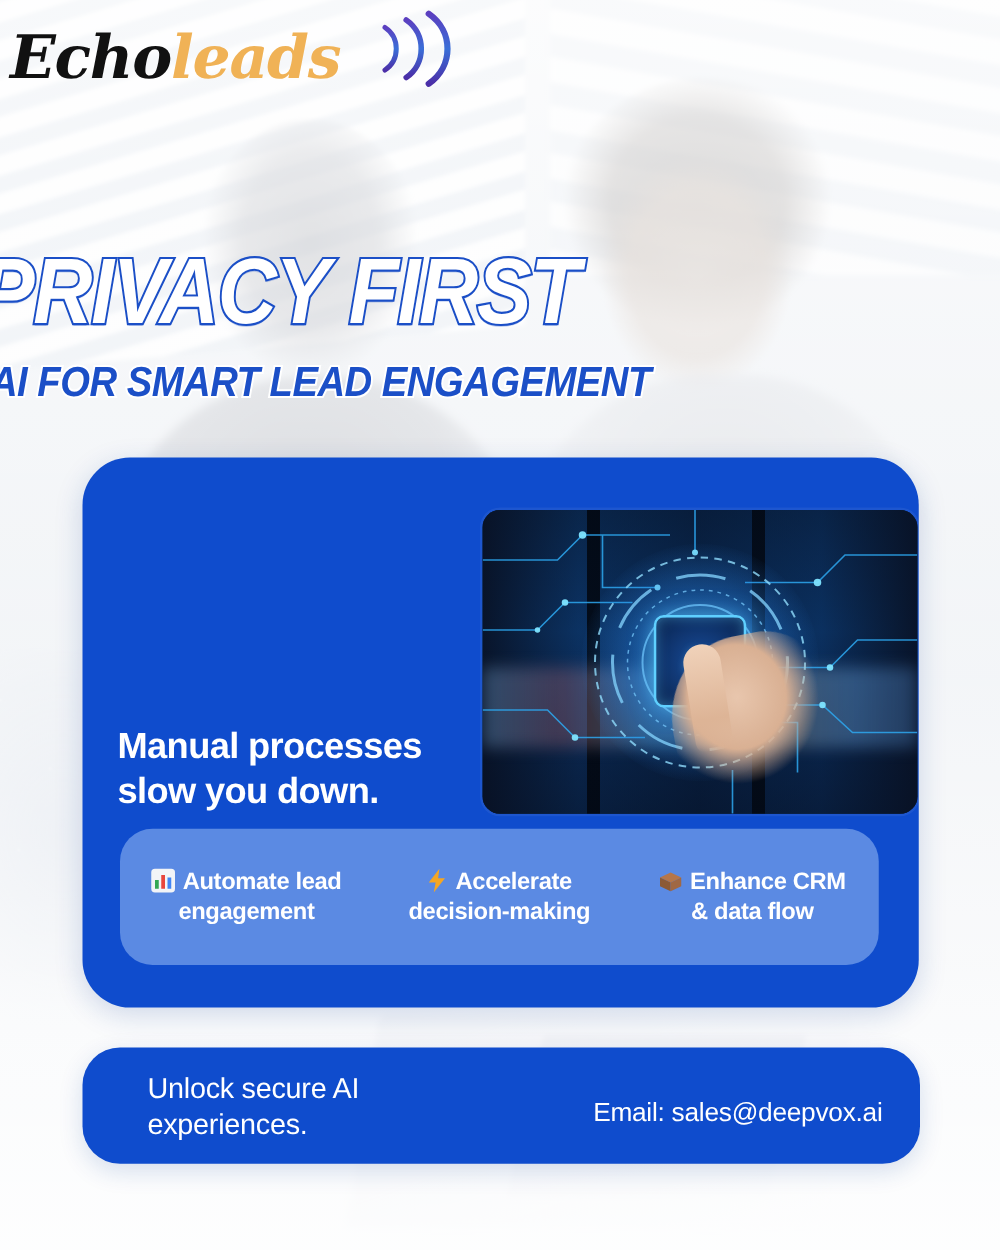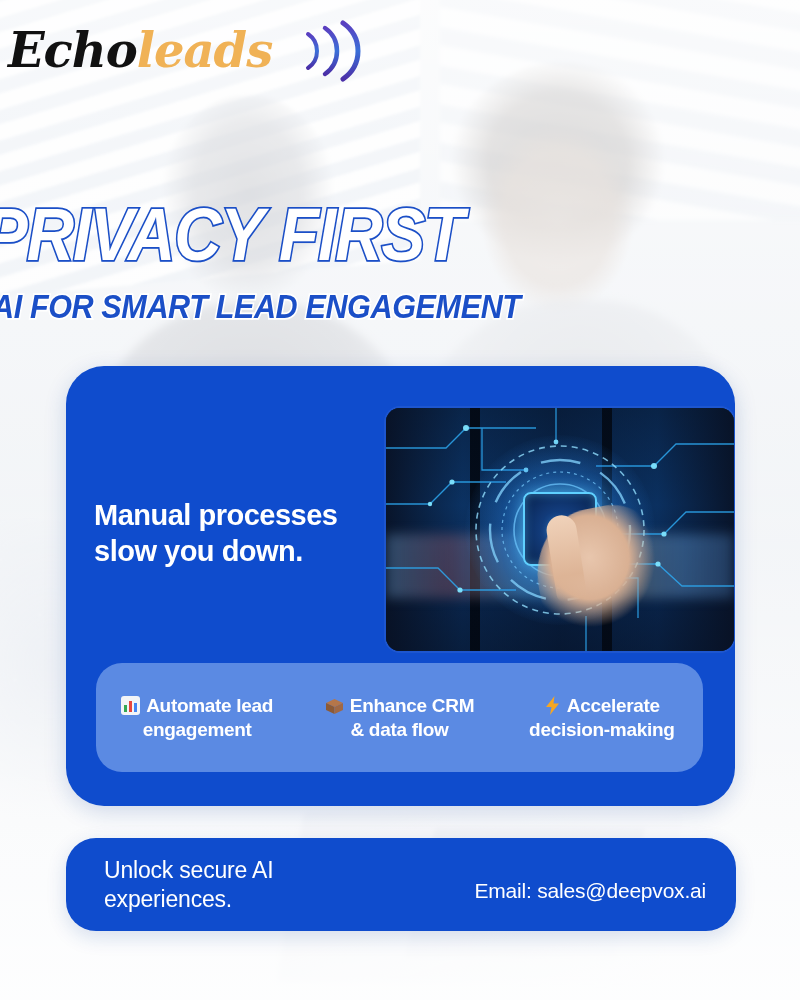--- a/index.html
+++ b/index.html
@@ -112,22 +112,22 @@
   .bg-veil {
     position:absolute; inset:0;
     background:
       linear-gradient(180deg, rgba(255,255,255,.72) 0%, rgba(255,255,255,.60) 18%,
                               rgba(255,255,255,.55) 45%, rgba(255,255,255,.66) 72%,
                               rgba(255,255,255,.80) 100%);
   }
 
   
   .logo {
-    position:absolute; left:8px; top:18px;
-    display:flex; align-items:center; gap:24px;
+    position:absolute; left:8px; top:6px;
+    display:flex; align-items:flex-end; gap:24px;
     z-index:9;
   }
   .logo-text {
     font-family:"DejaVu Serif", serif;
     font-size:48px; font-weight:700; font-style:italic;
     letter-spacing:-1px; line-height:1;
   }
   .logo-echo { color:#111111; }
   .logo-leads { color:#f0b256; }
   .logo-waves { display:block; margin-left:4px; margin-top:2px; }
@@ -163,21 +163,21 @@
 
   
   .main-card {
     position:absolute; left:66px; top:366px; width:669px; height:440px;
     background:#0f4ccd;
     border-radius:38px;
     z-index:7;
     box-shadow:0 6px 22px rgba(15,60,150,.18);
   }
   .card-top {
-    display:flex; align-items:center;
+    display:flex; align-items:flex-end;
     padding:42px 0 0 28px;
     gap:24px;
   }
   .copy-col { width:268px; padding-top:8px; }
   .copy-head {
     color:#ffffff;
     font-size:29px; font-weight:700;
     line-height:1.22;
     letter-spacing:-.5px;
   }
@@ -287,21 +287,21 @@
     position:absolute; left:66px; top:838px; width:670px; height:93px;
     background:#0f4ccd;
     border-radius:30px;
     z-index:7;
     display:flex; align-items:center;
     box-shadow:0 6px 20px rgba(15,60,150,.16);
   }
   .bottom-left {
     color:#ffffff; font-size:23px; font-weight:400;
     line-height:1.25; letter-spacing:-.2px;
-    padding-left:38px; width:330px;
+    padding-left:52px; width:330px;
   }
   .bottom-right {
     color:#ffffff; font-size:21px; font-weight:400;
     letter-spacing:-.2px;
     margin-left:auto; padding-right:30px;
     white-space:nowrap;
     margin-top:12px;
   }
 </style>
 </head>
@@ -396,34 +396,34 @@
       <div class="hero-hand"></div>
       <div class="hero-finger"></div>
     </div>
   </div>
 
   <div class="feature-strip">
     <div class="feature">
       <span class="emoji-chart"><i></i><i></i><i></i></span><span>Automate lead engagement</span>
     </div>
     <div class="feature">
+      <span class="emoji-bolt">
+        <svg width="17" height="19" viewBox="0 0 17 19">
+          <path d="M10.5 0 L2 11 H7.5 L6 19 L15 7.5 H9.5 Z" fill="#f5a623"></path>
+        </svg>
+      </span><span>Accelerate decision-making</span>
+    </div>
+    <div class="feature">
       <span class="emoji-box">
         <svg width="19" height="17" viewBox="0 0 19 17">
           <path d="M1 5 L9.5 1 L18 5 L9.5 9 Z" fill="#b5764a"></path>
           <path d="M1 5 L9.5 9 L9.5 16 L1 12 Z" fill="#8c5a36"></path>
           <path d="M18 5 L9.5 9 L9.5 16 L18 12 Z" fill="#a06844"></path>
         </svg>
       </span><span>Enhance CRM &amp; data flow</span>
     </div>
-    <div class="feature">
-      <span class="emoji-bolt">
-        <svg width="17" height="19" viewBox="0 0 17 19">
-          <path d="M10.5 0 L2 11 H7.5 L6 19 L15 7.5 H9.5 Z" fill="#f5a623"></path>
-        </svg>
-      </span><span>Accelerate decision-making</span>
-    </div>
   </div>
 </div>
 
 <div class="bottom-card">
   <div class="bottom-left">Unlock secure AI experiences.</div>
   <div class="bottom-right">Email: sales@deepvox.ai</div>
 </div>
 
 </body></html>

